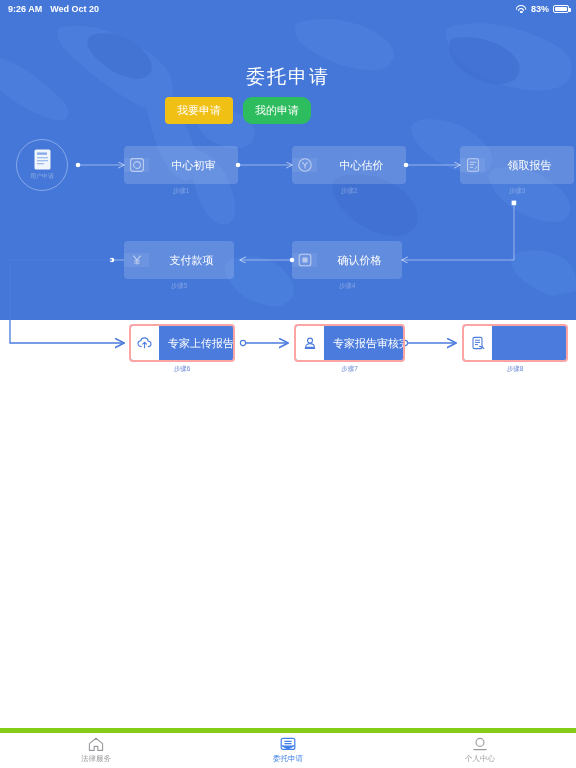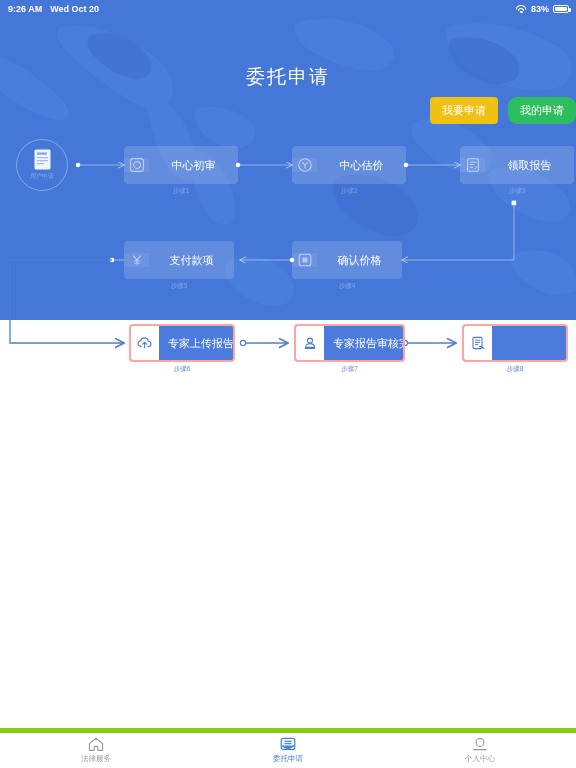--- a/index.html
+++ b/index.html
@@ -42,22 +42,22 @@
     -webkit-clip-path: ellipse(120% 100% at 50% 0%);
     clip-path: ellipse(120% 100% at 50% 0%);
     overflow:hidden;
   }
 
   .hero-title{
     position:absolute; top:64px; left:0; width:576px; text-align:center;
     color:#ffffff; font-size:19px; letter-spacing:2px; font-weight:400; z-index:12;
   }
   .hero-btns{
-    position:absolute; top:97px; left:0; width:576px;
-    display:flex; justify-content:flex-end; gap:10px; z-index:12;
+    position:absolute; top:97px; left:0; width:476px;
+    display:flex; justify-content:center; gap:10px; z-index:12;
   }
   .hero-btn{
     width:68px; height:27px; border-radius:4px; border:none;
     color:#fff; font-size:11px; font-family:inherit;
     display:flex; align-items:center; justify-content:center; cursor:pointer;
   }
   .btn-apply{ background:#f0c015; }
   .btn-mine{ background:#2ebd5e;border-radius:9px; }
 
   

